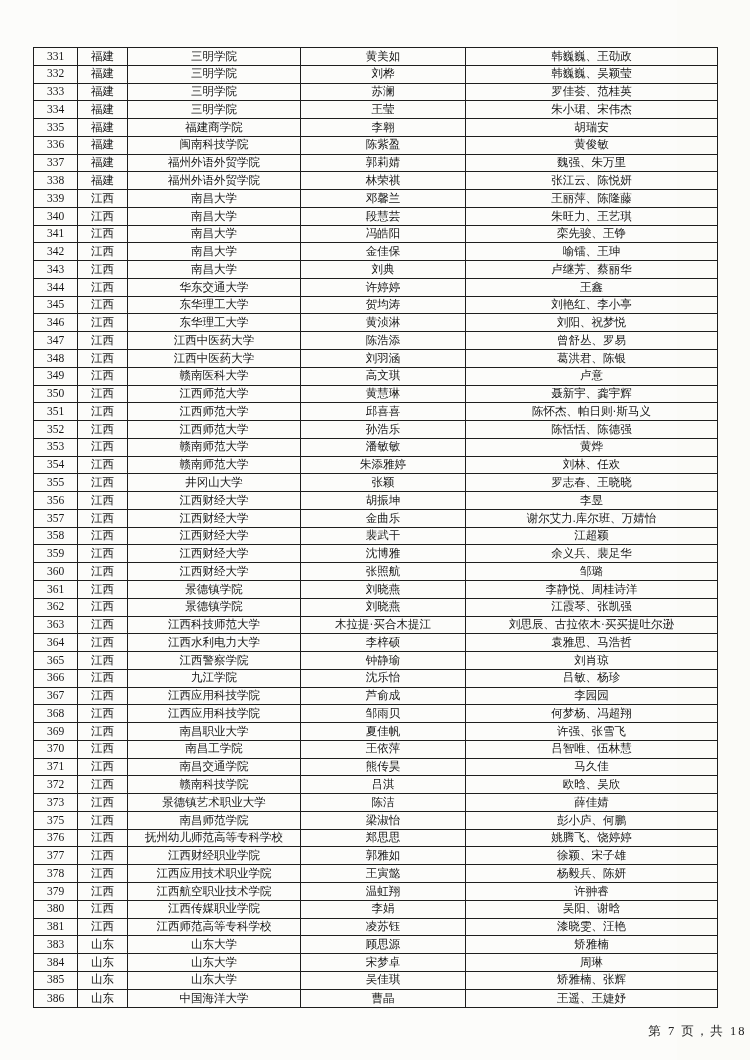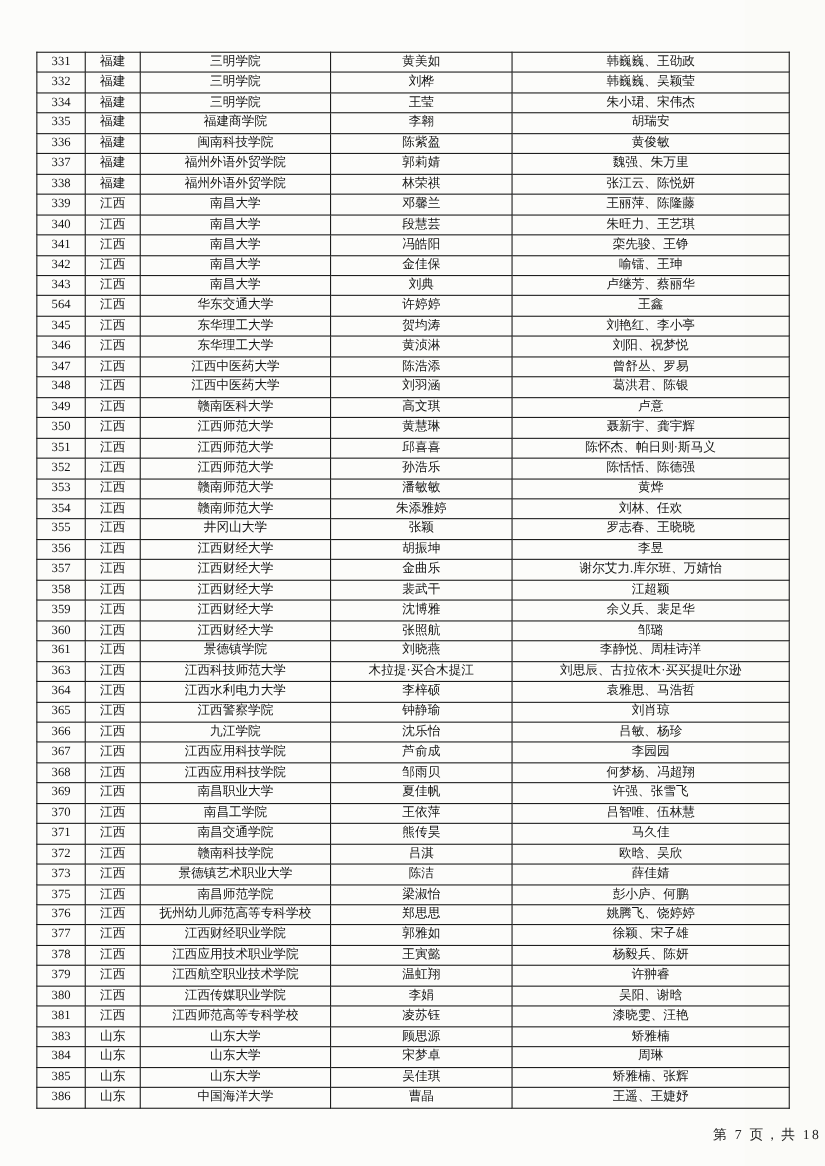--- a/index.html
+++ b/index.html
@@ -84,20 +84,27 @@
           <td>韩巍巍、王劭政</td>
         </tr>
         <tr>
           <td>332</td>
           <td>福建</td>
           <td>三明学院</td>
           <td>刘桦</td>
           <td>韩巍巍、吴颖莹</td>
         </tr>
         <tr>
+          <td>333</td>
+          <td>福建</td>
+          <td>三明学院</td>
+          <td>苏澜</td>
+          <td>罗佳荟、范桂英</td>
+        </tr>
+        <tr>
           <td>334</td>
           <td>福建</td>
           <td>三明学院</td>
           <td>王莹</td>
           <td>朱小珺、宋伟杰</td>
         </tr>
         <tr>
           <td>335</td>
           <td>福建</td>
           <td>福建商学院</td>
@@ -154,21 +161,21 @@
           <td>喻镭、王珅</td>
         </tr>
         <tr>
           <td>343</td>
           <td>江西</td>
           <td>南昌大学</td>
           <td>刘典</td>
           <td>卢继芳、蔡丽华</td>
         </tr>
         <tr>
-          <td>564</td>
+          <td>344</td>
           <td>江西</td>
           <td>华东交通大学</td>
           <td>许婷婷</td>
           <td>王鑫</td>
         </tr>
         <tr>
           <td>345</td>
           <td>江西</td>
           <td>东华理工大学</td>
           <td>贺均涛</td>
@@ -278,20 +285,27 @@
           <td>江西财经大学</td>
           <td>张照航</td>
           <td>邹璐</td>
         </tr>
         <tr>
           <td>361</td>
           <td>江西</td>
           <td>景德镇学院</td>
           <td>刘晓燕</td>
           <td>李静悦、周桂诗洋</td>
+        </tr>
+        <tr>
+          <td>362</td>
+          <td>江西</td>
+          <td>景德镇学院</td>
+          <td>刘晓燕</td>
+          <td>江霞琴、张凯强</td>
         </tr>
         <tr>
           <td>363</td>
           <td>江西</td>
           <td>江西科技师范大学</td>
           <td>木拉提·买合木提江</td>
           <td>刘思辰、古拉依木·买买提吐尔逊</td>
         </tr>
         <tr>
           <td>364</td>

